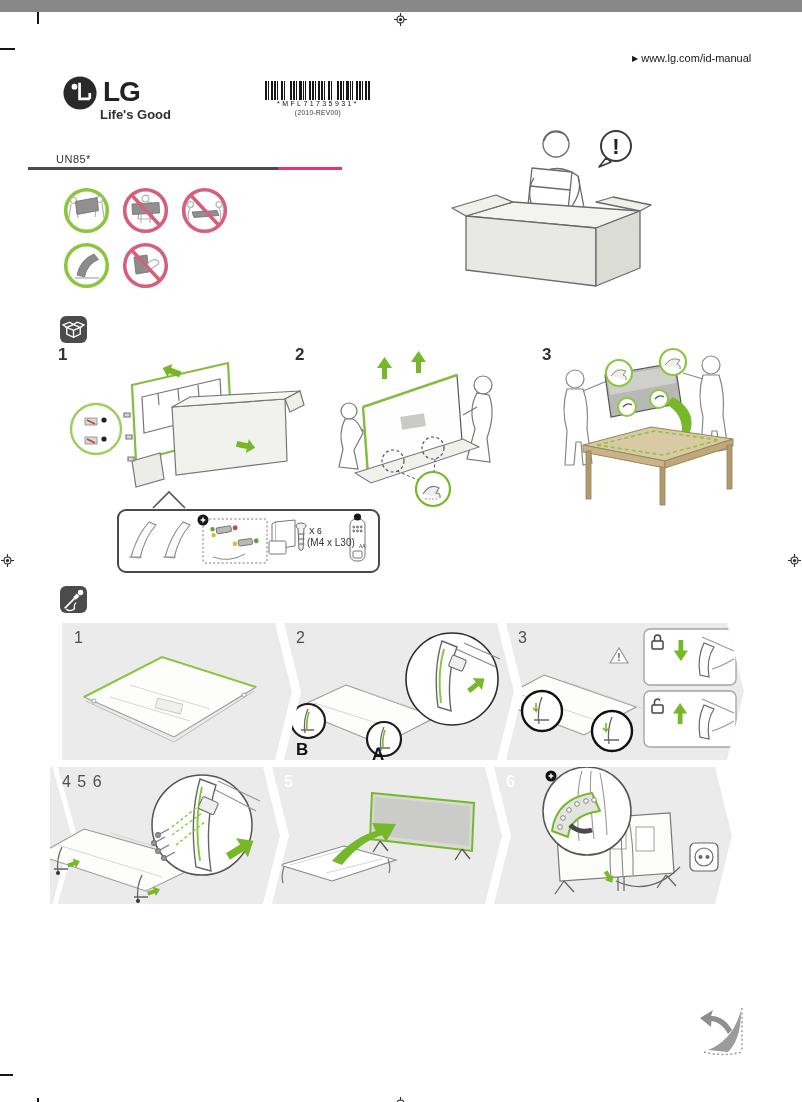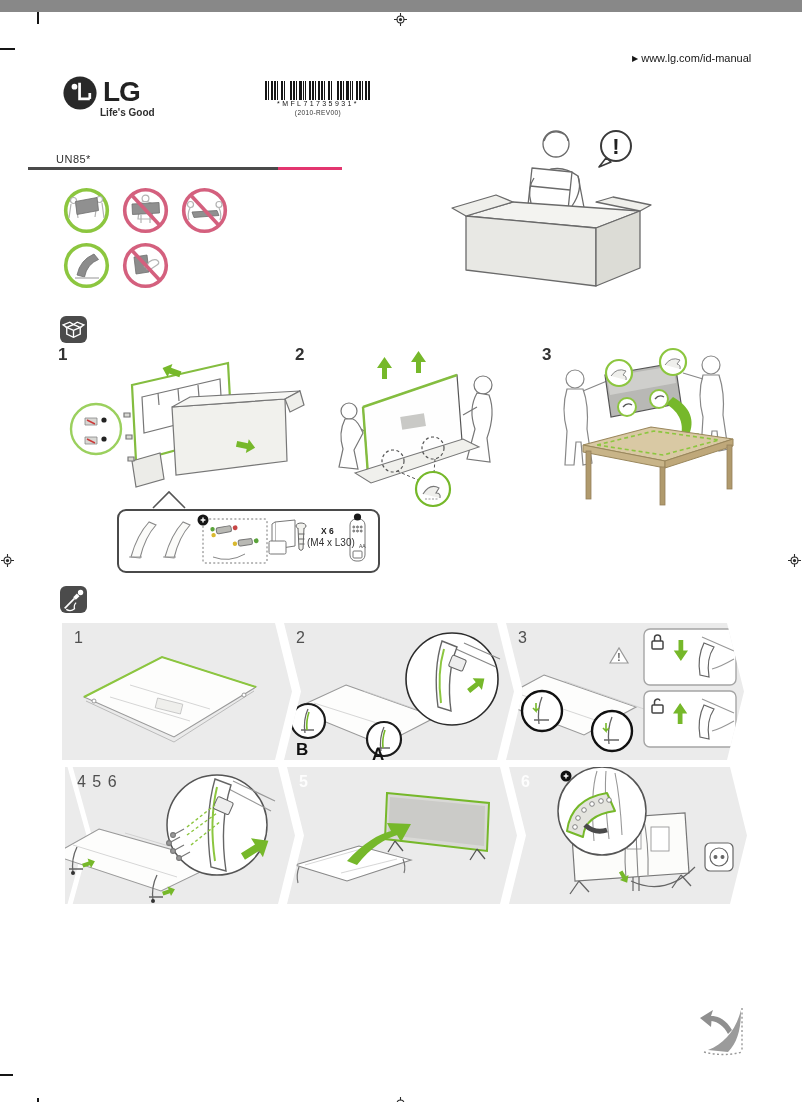--- a/index.html
+++ b/index.html
@@ -55,21 +55,21 @@
       <circle cx="6" cy="6" r="1.5" fill="#2b2b2b"></circle>
   </svg>
 
   <svg class="abs" style="left:63px;top:64px" width="34" height="34" viewBox="0 0 40 40">
     <circle cx="20" cy="20" r="19.5" fill="#292929"></circle>
     <circle cx="13.5" cy="12.5" r="3.4" fill="#fff"></circle>
     <path d="M19.5 8 V27 H31.5" stroke="#fff" stroke-width="3.2" fill="none"></path>
     <path d="M31.5 20 v7" stroke="#fff" stroke-width="3.2" fill="none"></path>
   </svg>
   <div class="txt" style="left:103px;top:64px;font-size:28px;font-weight:bold;color:#222;letter-spacing:-1px">LG</div>
-  <div class="txt" style="left:100px;top:95px;font-size:10px;font-weight:bold;color:#2e2e2e">Life's Good</div>
+  <div class="txt" style="left:100px;top:95px;font-size:13px;font-weight:bold;color:#2e2e2e">Life's Good</div>
 
   <div class="barcode"></div>
   <div class="txt" style="left:263px;top:88px;width:110px;text-align:center;font-size:7px;letter-spacing:2.4px;color:#111">*MFL71735931*</div>
   <div class="txt" style="left:263px;top:97px;width:110px;text-align:center;font-size:6.5px;letter-spacing:.4px;color:#333">(2010-REV00)</div>
 
   <div class="txt" style="left:632px;top:40px;font-size:11px;color:#161616">
     <span style="font-size:8px;vertical-align:1px">▶</span>
     <span>www.lg.com/id-manual</span>
   </div>
 
@@ -216,21 +216,21 @@
         <circle cx="234.8" cy="16" r="1" fill="#999"></circle>
           <circle cx="238.5" cy="16" r="1" fill="#999"></circle>
           <circle cx="242.2" cy="16" r="1" fill="#999"></circle>
         <circle cx="234.8" cy="20" r="1" fill="#999"></circle>
           <circle cx="238.5" cy="20" r="1" fill="#999"></circle>
           <circle cx="242.2" cy="20" r="1" fill="#999"></circle>
         <rect x="234" y="40" width="9" height="7" rx="1"></rect>
       </g>
       <circle cx="238.5" cy="6" r="3.6" fill="#191919"></circle>
     </svg>
-    <div class="txt" style="left:202px;top:15px;font-size:8.5px;font-weight:bold;color:#222">X 6</div>
+    <div class="txt" style="left:190px;top:15px;font-size:8.5px;font-weight:normal;color:#222">X 6</div>
     <div class="txt" style="left:188px;top:26px;font-size:10px;color:#333">(M4 x L30)</div>
     <div class="txt" style="left:240px;top:32px;font-size:5px;color:#444">AA</div>
   </div>
 
   <svg class="abs" style="left:337px;top:337px" width="172" height="158" viewBox="0 0 172 158">
     <path d="M5 22 V11 H0 L7.5 0 L15 11 H10 V22 Z" fill="#76b82a" transform="translate(40 8)"></path>
     <path d="M5 22 V11 H0 L7.5 0 L15 11 H10 V22 Z" fill="#76b82a" transform="translate(74 2)"></path>
     <g stroke="#777" stroke-width="1.2" fill="#fff">
       <circle cx="12" cy="62" r="8"></circle>
       <path d="M8 70 Q1 84 6 100 L2 118 L21 120 L17 101 L26 84 Q21 72 16 70 Z"></path>
@@ -355,21 +355,21 @@
             <path d="M148.5 78 v-3 a3 3 0 0 1 5.6 -1.4" fill="none"></path>
           </g>
           <path d="M5 22 V11 H0 L7.5 0 L15 11 H10 V22 Z" fill="#76b82a" transform="translate(167 76) scale(0.95)"></path>
           <path d="M206 104 q8 -2 22 -10 M196 72 L228 86" stroke="#999" stroke-width="1.1" fill="none"></path>
           <path d="M198 78 Q191 92 194 110 L203 112 Q200 94 208 82 Z" fill="#fff" stroke="#666" stroke-width="1.2"></path>
         </g>
       </svg>
     </div>
   </div>
 
-  <div class="band" style="left:65px;top:755px">
+  <div class="band" style="left:50px;top:755px">
     <div class="panel chev-first" style="left:0;width:230px">
       <div class="bandnum">4 5 6</div>
       <svg class="abs" style="left:0;top:0" width="30" height="137" viewBox="0 0 30 137">
         <polyline points="4,-4 24,68 4,141" fill="none" stroke="#fff" stroke-width="5"></polyline>
       </svg>
       <svg class="abs" style="left:0;top:6px" width="230" height="128" viewBox="0 0 230 128">
         <path d="M34 56 L154 90 L96 118 L-12 82 Z" fill="#fdfdfc" stroke="#999" stroke-width="1.1"></path>
         <path d="M8 72 L112 104 M60 60 L168 92" stroke="#ccc" stroke-width=".8"></path>
         <path d="M12 74 q-6 12 -4 26 M4 96 h14" fill="none" stroke="#666" stroke-width="1.3"></path>
         <path d="M0 3 h7 v-3 l6 5 -6 5 v-3 h-7 z" fill="#76b82a" transform="translate(16 88) rotate(-20)"></path>

